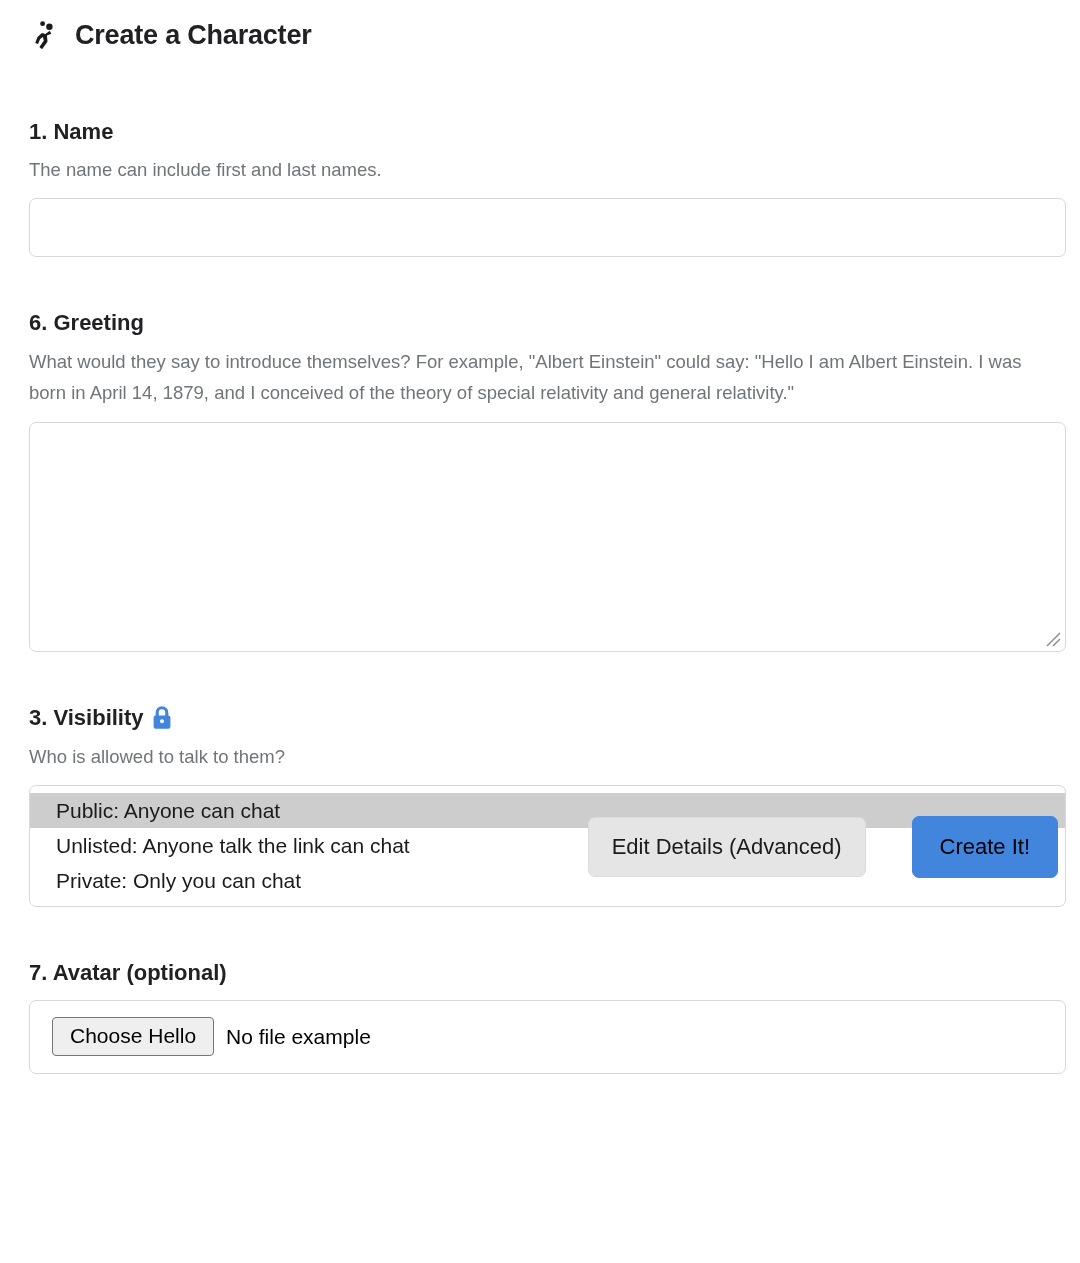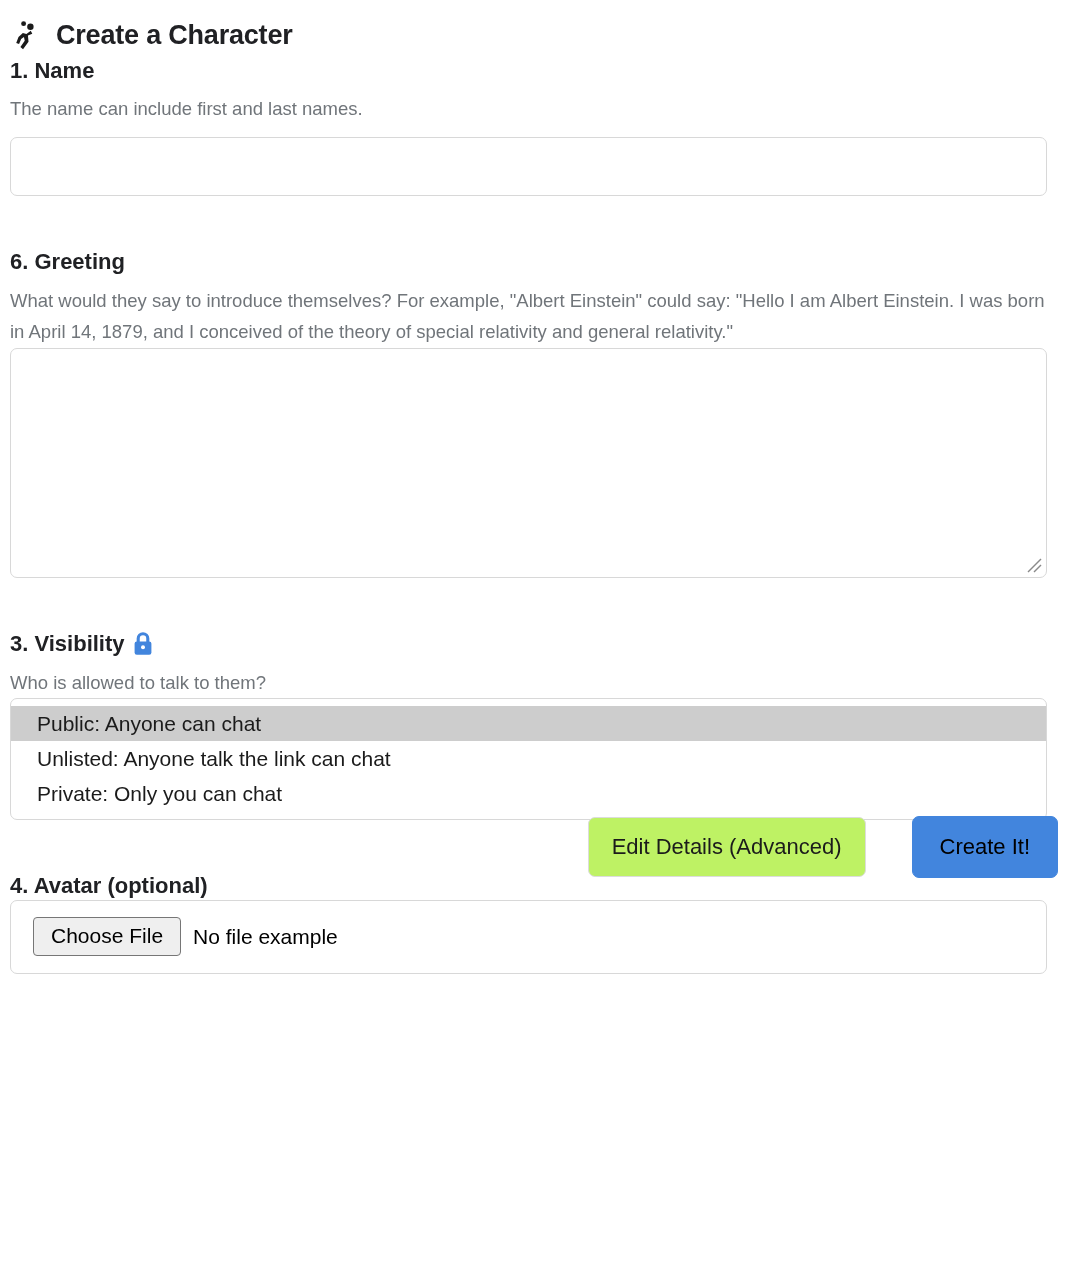--- a/index.html
+++ b/index.html
@@ -12,21 +12,21 @@
     height: 1263px;
     font-family: "Liberation Sans", sans-serif;
     color: #202124;
     overflow: hidden;
   }
   .page {
     position: relative;
     width: 1080px;
     height: 912px;
     box-sizing: border-box;
-    padding: 0 22px 0 10px;
+    padding: 0 22px 0 29px;
   }
 
   
   .app-header {
     display: flex;
     align-items: center;
     gap: 12px;
     padding-top: 12px;
     height: 46px;
   }
@@ -137,37 +137,37 @@
   }
   .btn {
     font-family: "Liberation Sans", sans-serif;
     font-size: 22px;
     line-height: 1;
     border-radius: 7px;
     cursor: pointer;
     white-space: nowrap;
   }
   .btn-secondary {
-    background: #bef264;
+    background: #e5e5e5;
     border: 1px solid #dcdcdc;
     color: #1b1b1b;
     padding: 18px 23px;
   }
   .btn-primary {
     background: #4285dd;
     border: 1px solid #4285dd;
     color: #000000;
     padding: 19px 27px;
   }
 
   
-  .sp-name-head   { }
+  .sp-name-head   { margin-top: 61px; }
   .sp-input       { margin-top: 12px; }
   .sp-section     { margin-top: 53px; }
-  .sp-ctrl        { }
+  .sp-ctrl        { margin-top: 13px; }
 </style>
 </head>
 <body>
 
 <div class="page">
 
   <div class="app-header">
     <span class="app-header-icon">
       <svg class="app-header-icon" viewBox="0 0 36 36" xmlns="http://www.w3.org/2000/svg">
         <circle cx="21.6" cy="9.2" r="3.4" fill="#1b1b1b"></circle>
@@ -210,23 +210,23 @@
     </div>
     <div class="section-desc">Who is allowed to talk to them?</div>
     <div class="listbox sp-ctrl">
       <div class="listbox-option selected">Public: Anyone can chat</div>
       <div class="listbox-option">Unlisted: Anyone talk the link can chat</div>
       <div class="listbox-option">Private: Only you can chat</div>
     </div>
   </div>
 
   <div class="section sp-section">
-    <div class="section-heading">4. Avatar (optional)</div>
+    <div class="section-heading">7. Avatar (optional)</div>
     <div class="filebox sp-ctrl">
-      <button class="choose-file-btn">Choose File</button>
+      <button class="choose-file-btn">Choose Hello</button>
       <span class="file-status">No file example</span>
     </div>
   </div>
 
   <div class="actions">
     <button class="btn btn-secondary">Edit Details (Advanced)</button>
     <button class="btn btn-primary">Create It!</button>
   </div>
 
 </div>

